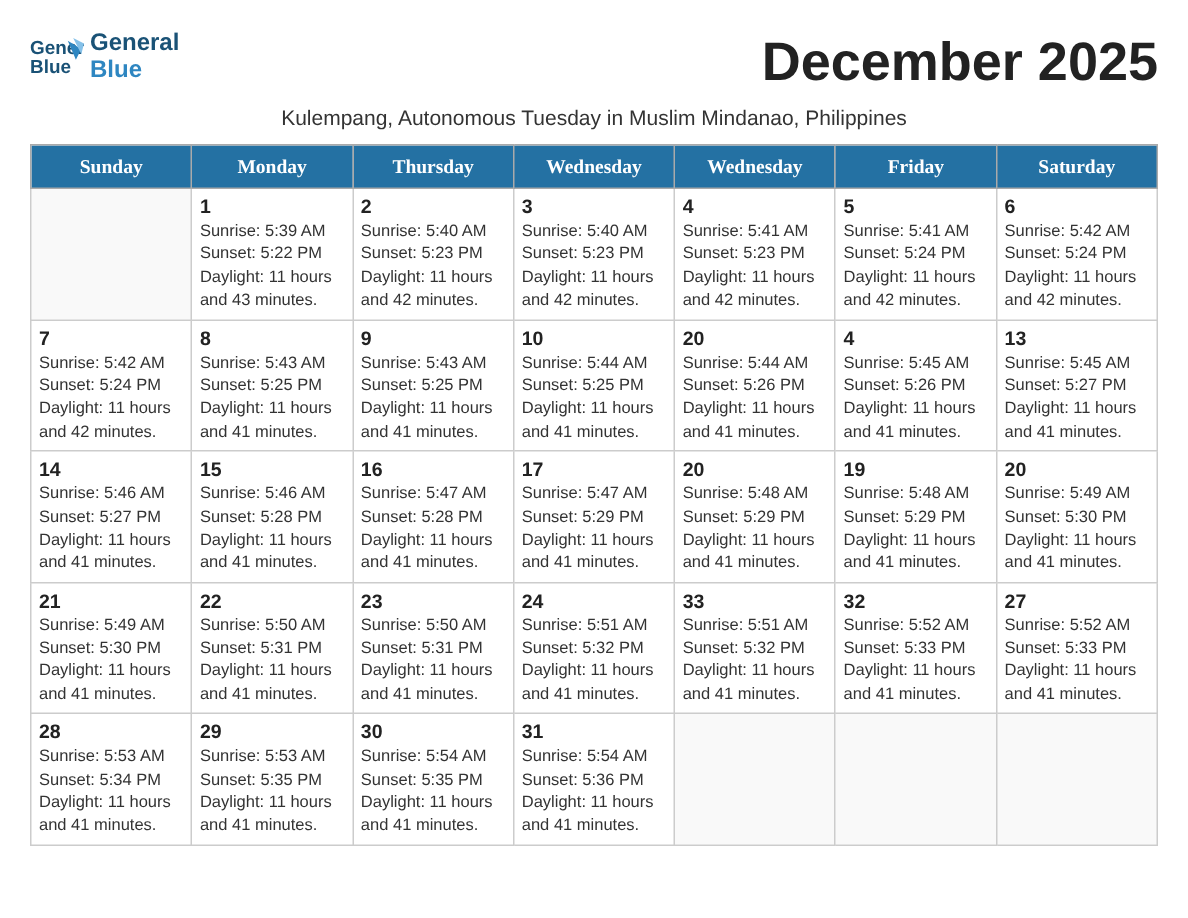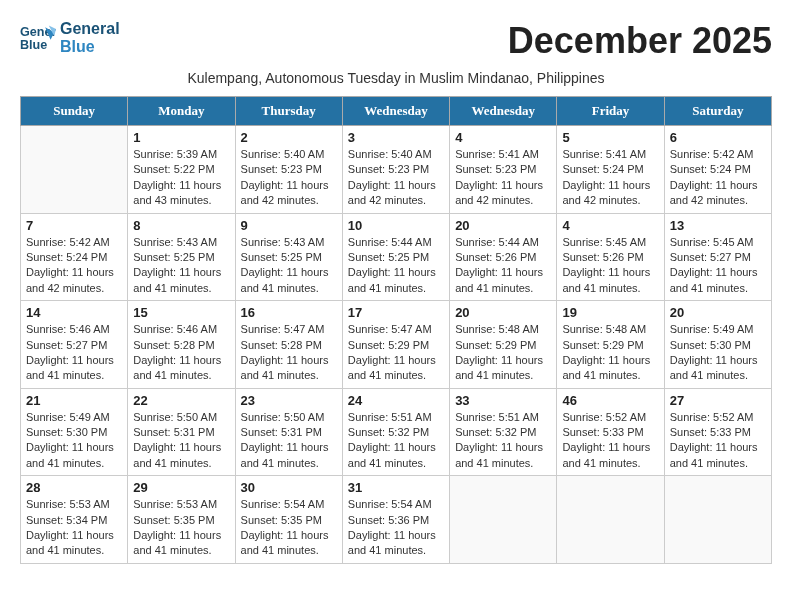--- a/index.html
+++ b/index.html
@@ -306,21 +306,21 @@
         </td>
         <td>
           <span class="day-num">33</span>
           <div class="day-info">
             <div>Sunrise: 5:51 AM</div>
             <div>Sunset: 5:32 PM</div>
             <div>Daylight: 11 hours and 41 minutes.</div>
           </div>
         </td>
         <td>
-          <span class="day-num">46</span>
+          <span class="day-num">32</span>
           <div class="day-info">
             <div>Sunrise: 5:52 AM</div>
             <div>Sunset: 5:33 PM</div>
             <div>Daylight: 11 hours and 41 minutes.</div>
           </div>
         </td>
         <td>
           <span class="day-num">27</span>
           <div class="day-info">
             <div>Sunrise: 5:52 AM</div>

